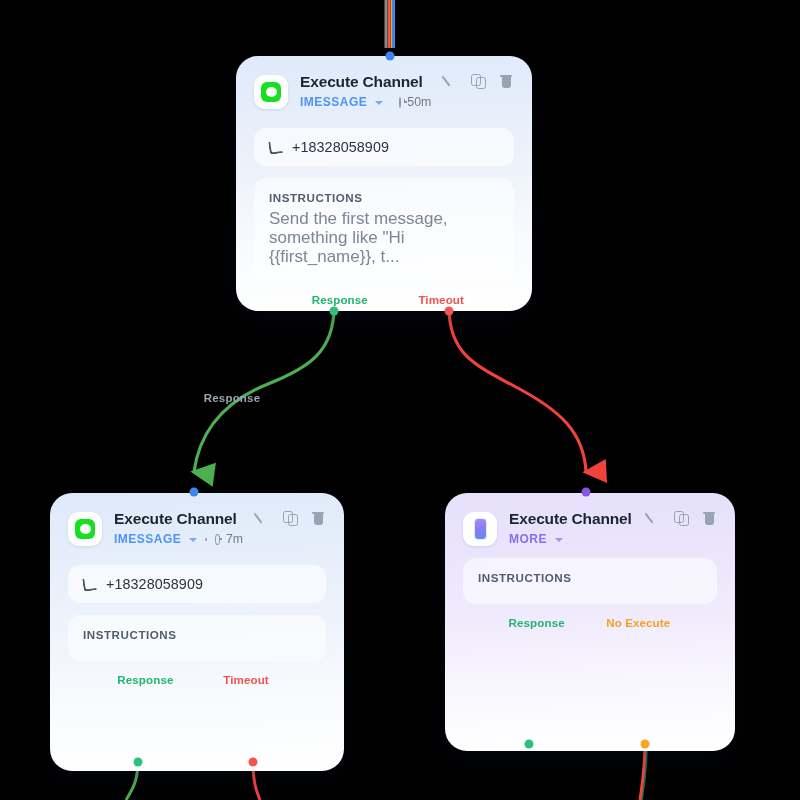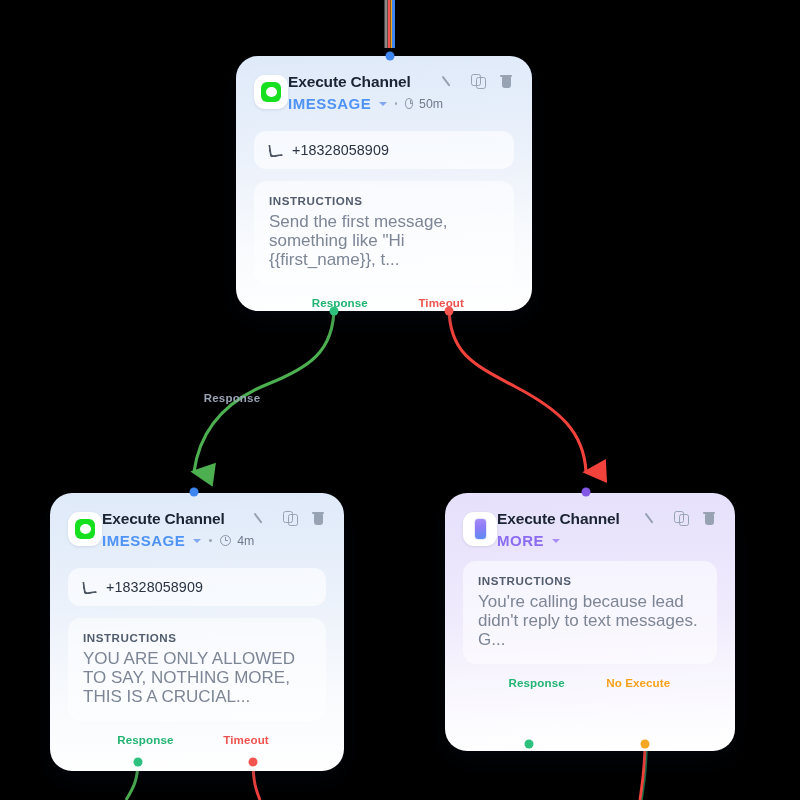--- a/index.html
+++ b/index.html
@@ -52,21 +52,21 @@
                 #f9f7fe 74%,
                 #ffffff 100%);
   }
 
   .node-inner { padding: 16px 18px 0 18px; }
 
   
   .node-head {
     display: flex;
     align-items: flex-start;
-    gap: 0;
+    gap: 12px;
     position: relative;
   }
 
   .app-icon {
     width: 34px; height: 34px;
     border-radius: 11px;
     background: #ffffff;
     box-shadow: 0 1px 3px rgba(20,30,60,0.10);
     flex: 0 0 34px;
     display: flex;
@@ -106,21 +106,21 @@
     white-space: nowrap;
   }
 
   .meta-row {
     display: flex;
     align-items: center;
     gap: 6px;
     margin-top: 4px;
   }
   .channel-name {
-    font-size: 15px;
+    font-size: 12px;
     font-weight: bold;
     letter-spacing: 0.5px;
   }
   .channel-name.blue  { color: #4e93f5; }
   .channel-name.purple{ color: #8b6cf0; }
 
   .chev {
     width: 0; height: 0;
     border-left: 4px solid transparent;
     border-right: 4px solid transparent;
@@ -373,38 +373,37 @@
               <i></i>
             </span>
         </div>
         <div class="head-text">
           <div class="node-title">Execute Channel</div>
           <div class="meta-row">
             <span class="channel-name blue">IMESSAGE</span>
             <span class="chev"></span>
             <span class="dot-sep"></span>
             <span class="clock"></span>
-            <span class="dur">4m</span>
+            <span class="dur">7m</span>
           </div>
         </div>
         <div class="head-actions">
           <span class="act ic-pencil"></span>
           <span class="act ic-copy"></span>
           <span class="act ic-trash"></span>
         </div>
       </div>
 
       <div class="field">
         <span class="phone-ic"></span>
         <span class="phone-val">+18328058909</span>
       </div>
 
       <div class="instr">
         <div class="instr-label">INSTRUCTIONS</div>
-        <div class="instr-body">YOU ARE ONLY ALLOWED TO SAY, NOTHING MORE, THIS IS A CRUCIAL...</div>
       </div>
 
       <div class="outs">
         <span class="out green" style="left:30%;">Response</span>
         <span class="out red" style="left:69%;">Timeout</span>
       </div>
     </div>
   </div>
 
   <div class="port blue" style="left:194px; top:492px;"></div>
@@ -427,21 +426,20 @@
         <div class="head-actions">
           <span class="act ic-pencil"></span>
           <span class="act ic-copy"></span>
           <span class="act ic-trash"></span>
         </div>
       </div>
 
 
       <div class="instr">
         <div class="instr-label">INSTRUCTIONS</div>
-        <div class="instr-body">You're calling because lead didn't reply to text messages. G...</div>
       </div>
 
       <div class="outs">
         <span class="out green" style="left:29%;">Response</span>
         <span class="out orange" style="left:69%;">No Execute</span>
       </div>
     </div>
   </div>
 
   <div class="port violet" style="left:586px; top:492px;"></div>

